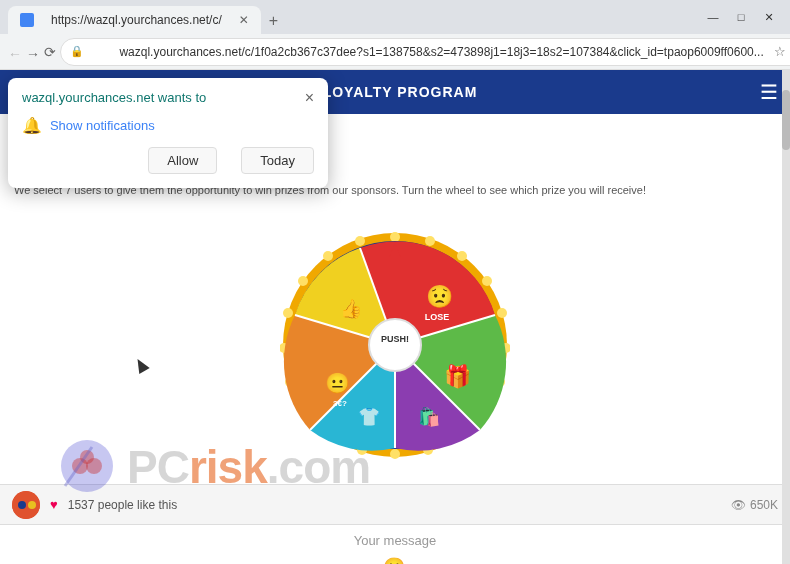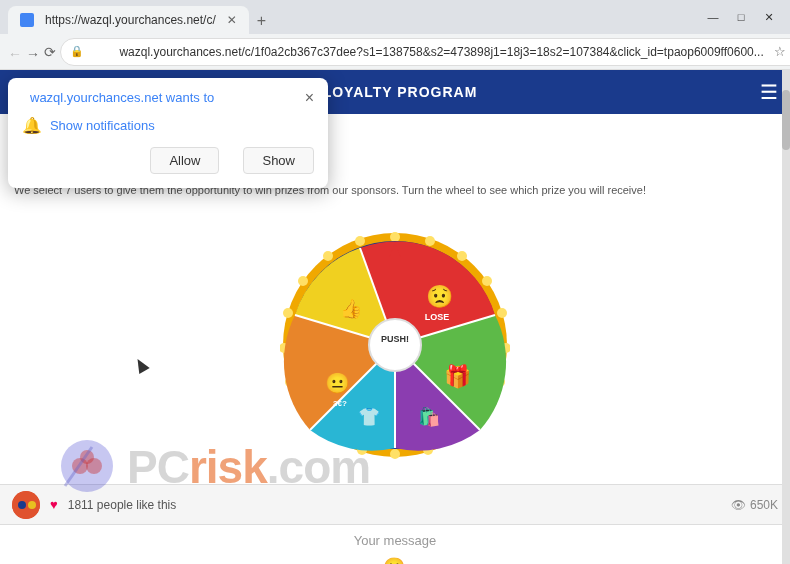--- a/index.html
+++ b/index.html
@@ -9,21 +9,21 @@
     .browser-window { width: 790px; height: 564px; display: flex; flex-direction: column; background: #f1f3f4; }
 
     .title-bar {
       height: 34px; background: #dee1e6; display: flex; align-items: center;
       padding: 0 8px; gap: 6px;
     }
     .tab-bar { display: flex; align-items: flex-end; height: 100%; }
     .tab-active {
       background: #f1f3f4; border-radius: 8px 8px 0 0;
       padding: 9px 12px; height: 28px; display: flex; align-items: center;
-      font-size: 12px; color: #333; gap: 11px; min-width: 180px;
+      font-size: 12px; color: #333; gap: 17px; min-width: 180px;
     }
     .tab-favicon { width: 14px; height: 14px; background: #4285f4; border-radius: 2px; }
     .tab-close { margin-left: auto; color: #666; font-size: 12px; cursor: pointer; }
     .new-tab-btn { padding: 4px 8px; font-size: 16px; color: #666; cursor: pointer; }
     .win-controls { margin-left: auto; display: flex; gap: 2px; }
     .win-btn { width: 26px; height: 20px; display: flex; align-items: center; justify-content: center; font-size: 11px; color: #333; cursor: pointer; border-radius: 3px; }
 
     .toolbar {
       height: 36px; background: #f1f3f4; display: flex; align-items: center;
       padding: 0 8px; gap: 4px; border-bottom: 1px solid #ddd;
@@ -48,21 +48,21 @@
     }
 
     
     .notification-popup {
       position: absolute; top: 8px; left: 8px; width: 320px;
       background: white; border-radius: 8px;
       box-shadow: 0 4px 20px rgba(0,0,0,0.3);
       z-index: 100; padding: 12px 14px 14px;
     }
     .popup-header { display: flex; justify-content: space-between; align-items: flex-start; margin-bottom: 10px; }
-    .popup-title { font-size: 13px; color: #3b82f6; font-weight: normal; margin-left: 8px; }
+    .popup-title { font-size: 13px; color: #0f766e; font-weight: normal; }
     .popup-close { color: #666; font-size: 16px; cursor: pointer; line-height: 1; }
     .popup-row { display: flex; align-items: center; gap: 8px; margin-bottom: 12px; }
     .popup-bell { font-size: 16px; color: #555; }
     .popup-text { font-size: 13px; color: #3b82f6; }
     .popup-buttons { display: flex; gap: 24px; justify-content: flex-end; }
     .popup-btn {
       padding: 5px 18px; border-radius: 4px; font-size: 13px;
       cursor: pointer; border: 1px solid #ddd;
     }
     .popup-btn.allow { background: #f8f8f8; color: #333; }
@@ -280,21 +280,21 @@
 
         <div class="social-bar">
           <div class="avatar-circle">
             <svg width="28" height="28" viewBox="0 0 28 28">
                 <circle cx="14" cy="14" r="14" fill="#e0522e"></circle>
                 <circle cx="10" cy="14" r="4" fill="#1a3a8c"></circle>
                 <circle cx="20" cy="14" r="4" fill="#e8c020"></circle>
               </svg>
           </div>
           <span class="heart-icon">♥</span>
-          <span class="likes-count">1811 people like this</span>
+          <span class="likes-count">1537 people like this</span>
           <span class="views">
             <span>👁</span>
             <span>650K</span>
           </span>
         </div>
 
         <div class="comment-bar">
           <div class="comment-avatar">
             <svg width="28" height="28" viewBox="0 0 28 28">
                 <circle cx="14" cy="14" r="14" fill="#1a5fb4"></circle>
@@ -317,21 +317,21 @@
       <div class="popup-header">
         <span class="popup-title">wazql.yourchances.net wants to</span>
         <span class="popup-close">×</span>
       </div>
       <div class="popup-row">
         <span class="popup-bell">🔔</span>
         <span class="popup-text">Show notifications</span>
       </div>
       <div class="popup-buttons">
         <button class="popup-btn allow">Allow</button>
-        <button class="popup-btn block">Show</button>
+        <button class="popup-btn block">Today</button>
       </div>
     </div>
 
     <div class="scrollbar">
       <div class="scrollbar-thumb"></div>
     </div>
 
     <div class="watermark">
       <svg class="wm-icon" viewBox="0 0 55 55">
         <circle cx="27" cy="27" r="26" fill="rgba(30,30,200,0.25)"></circle>

